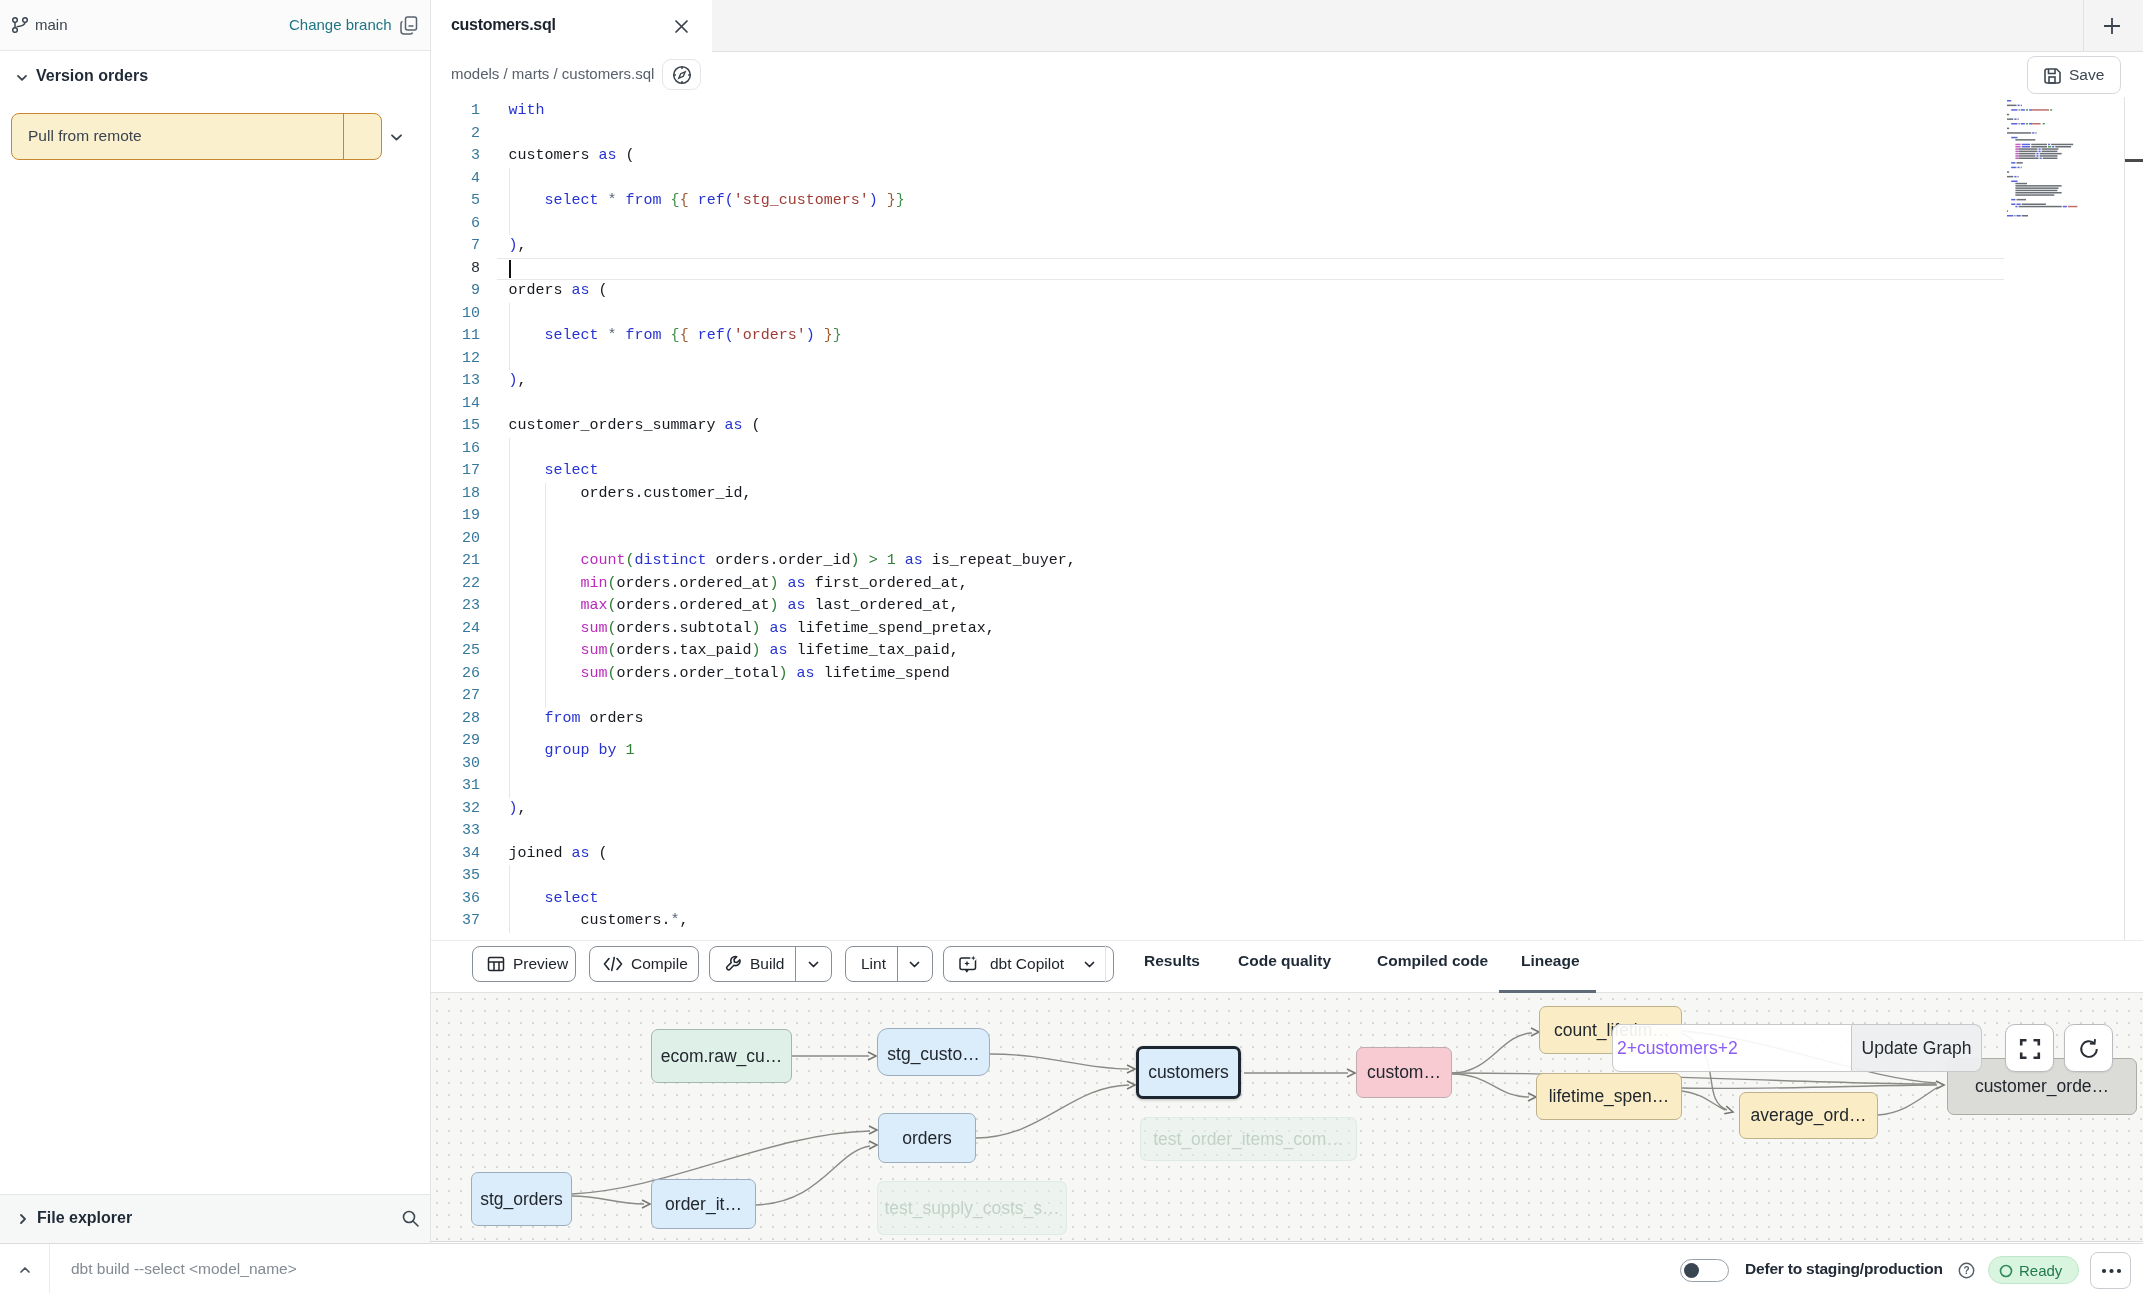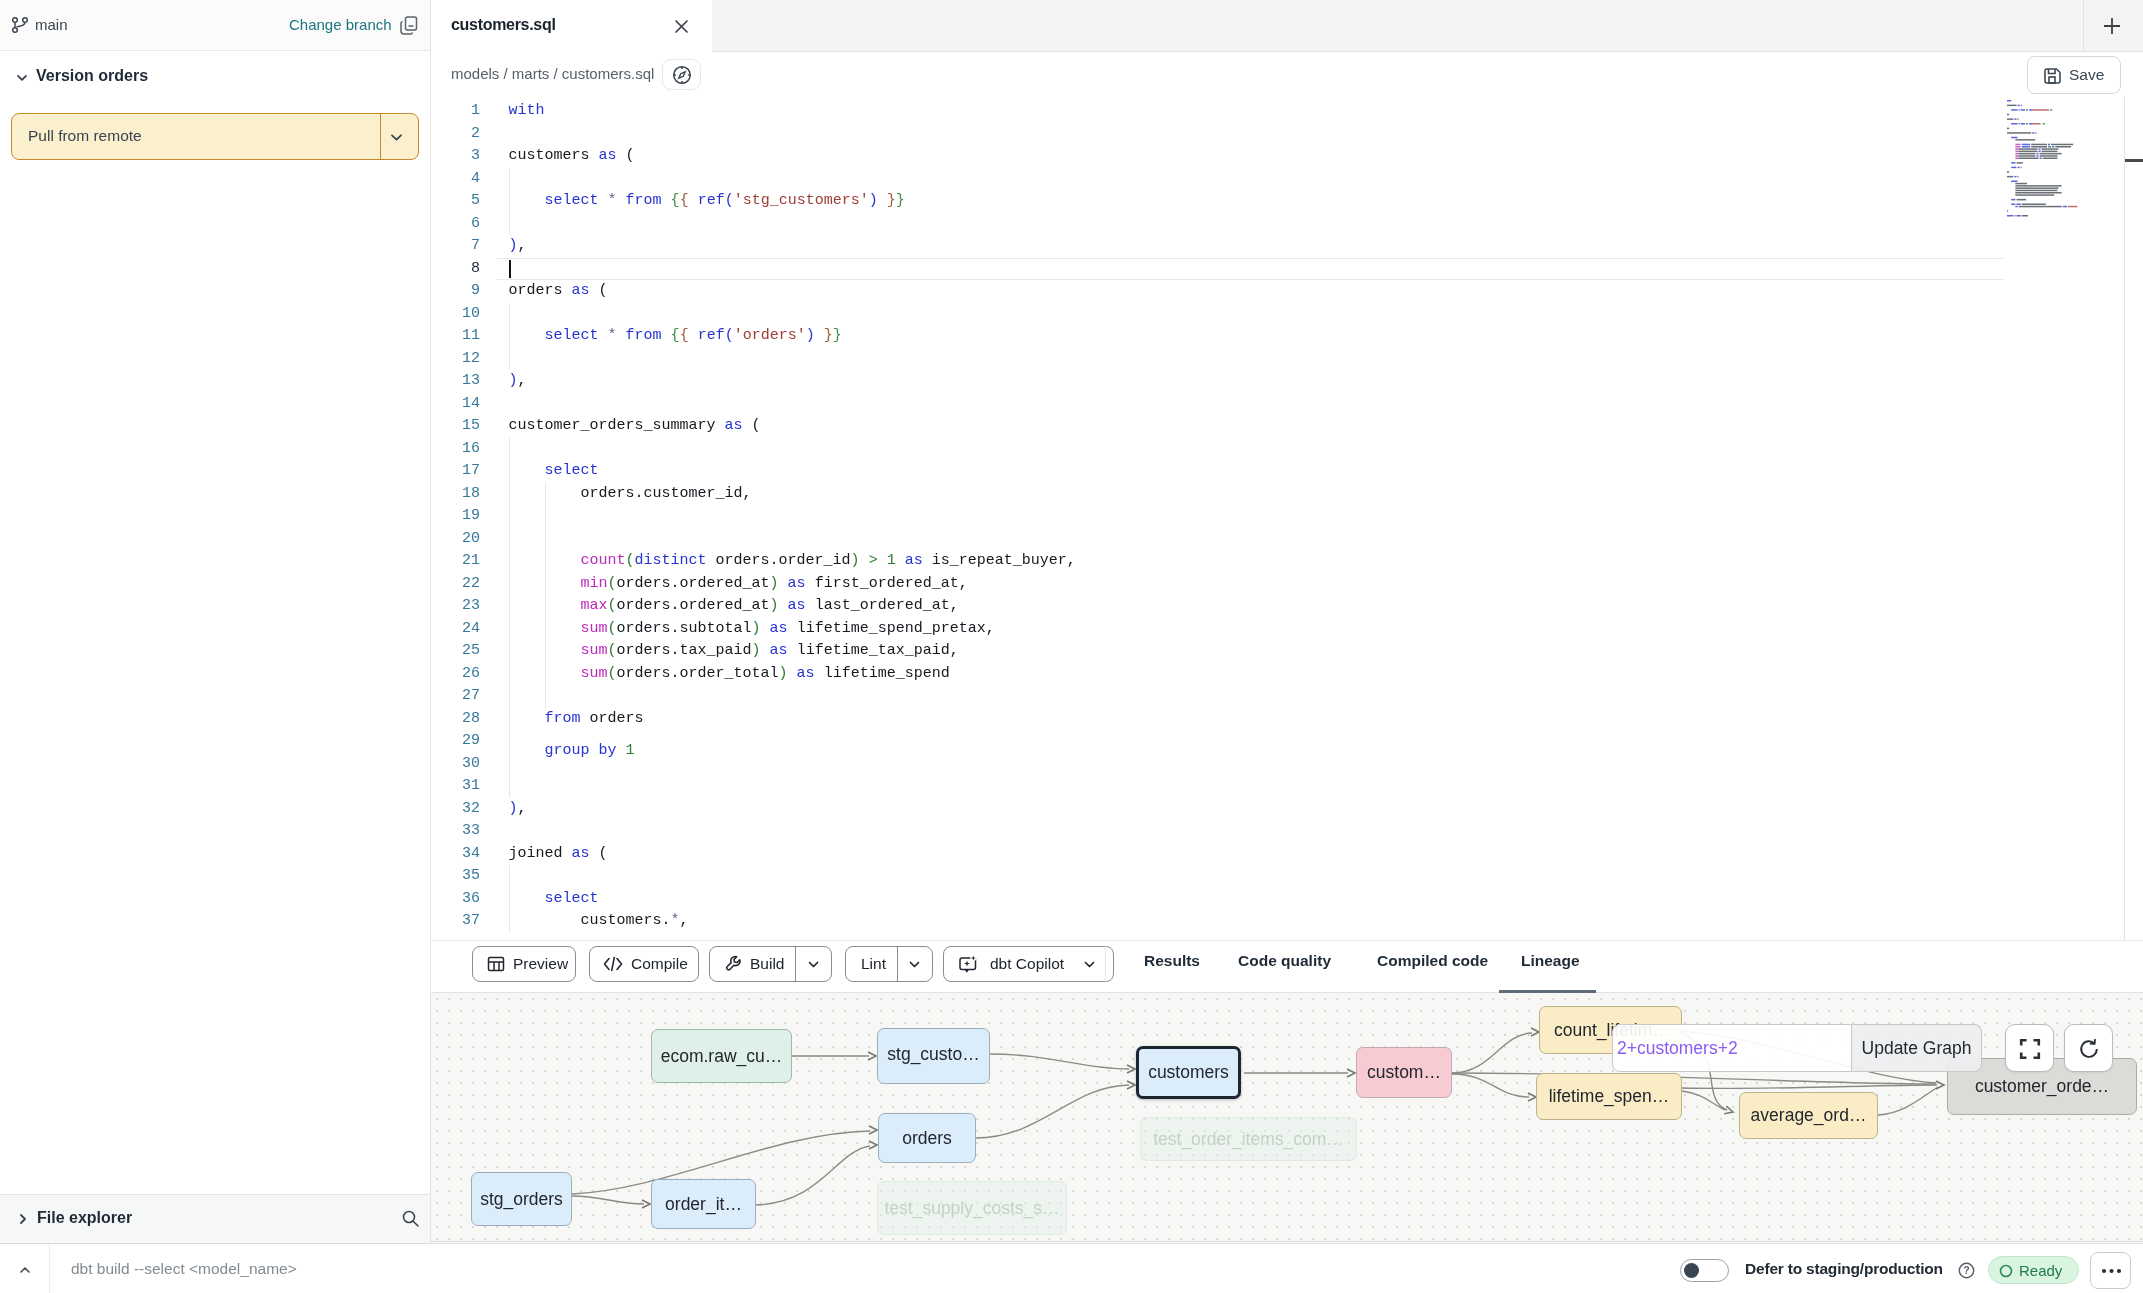--- a/index.html
+++ b/index.html
@@ -1,21 +1,21 @@
 <!DOCTYPE html>
 <html><head><meta charset="utf-8"><style>
 *{margin:0;padding:0;box-sizing:border-box;}
 html,body{width:2143px;height:1293px;overflow:hidden;}
 body{font-family:"Liberation Sans",sans-serif;background:#fff;position:relative;}
 .abs{position:absolute;}
 
 #sidebar{left:0;top:0;width:431px;height:1293px;background:#fff;border-right:1px solid #E4E4E4;}
 #sbhead{left:0;top:0;width:430px;height:51px;background:#FBFBFB;border-bottom:1px solid #E7E7E7;}
 .teal{color:#1E7482;}
-#pullbtn{left:11px;top:113px;width:408px;height:47px;background:#FAF0CE;border:1px solid #C8862E;border-radius:8px;color:#3A434E;font-size:15.5px;}
+#pullbtn{left:11px;top:113px;width:371px;height:47px;background:#FAF0CE;border:1px solid #C8862E;border-radius:8px;color:#3A434E;font-size:15.5px;}
 #pullbtn .lbl{position:absolute;left:16px;top:13px;}
 #pullbtn .sep{position:absolute;right:37px;top:0;width:1px;height:45px;background:#C8862E;}
 #fexp{left:0;top:1194px;width:430px;height:49px;background:#F6F7F7;border-top:1px solid #E6E6E6;}
 
 #tabbar{left:431px;top:0;width:1712px;height:52px;background:#F4F4F5;border-bottom:1px solid #E1E1E1;}
 #activetab{left:431px;top:0;width:281px;height:53px;background:#fff;}
 #tabtitle{left:451px;top:16px;font-size:16px;font-weight:bold;letter-spacing:-0.3px;color:#1A222C;}
 #plusarea{left:2083px;top:0;width:60px;height:52px;border-left:1px solid #E1E1E1;}
 
 #crumbrow{left:431px;top:52px;width:1712px;height:45px;background:#fff;}
@@ -364,21 +364,21 @@
       <path d="M 1251 98 C 1270 100 1280 110 1294 117" fill="none" stroke="#8A8A86" stroke-width="1.4"></path>
       <path d="M-8 -4 L0 0 L-8 4" fill="none" stroke="#777773" stroke-width="1.6" transform="translate(1302 119) rotate(15)"></path>
       <path d="M 141 203 C 170 203 185 211 213 211" fill="none" stroke="#8A8A86" stroke-width="1.4"></path>
       <path d="M-8 -4 L0 0 L-8 4" fill="none" stroke="#777773" stroke-width="1.6" transform="translate(219 211) rotate(0)"></path>
       <path d="M 141 201 C 240 196 340 140 439 138" fill="none" stroke="#8A8A86" stroke-width="1.4"></path>
       <path d="M-8 -4 L0 0 L-8 4" fill="none" stroke="#777773" stroke-width="1.6" transform="translate(446 137) rotate(0)"></path>
       <path d="M 325 212 C 390 210 405 158 439 153" fill="none" stroke="#8A8A86" stroke-width="1.4"></path>
       <path d="M-8 -4 L0 0 L-8 4" fill="none" stroke="#777773" stroke-width="1.6" transform="translate(446 152) rotate(0)"></path>
     </svg>
     <div class="node mint" style="left:220px;top:36px;width:141px;height:54px;line-height:52px;font-size:17.5px;">ecom.raw_cu…</div>
-    <div class="node blue" style="left:446px;top:35px;width:113px;height:56px;line-height:50px;font-size:17.5px;">stg_custo…</div>
+    <div class="node blue" style="left:446px;top:35px;width:113px;height:48px;line-height:50px;font-size:17.5px;border-radius:11px;">stg_custo…</div>
     <div class="node blue" style="left:447px;top:120px;width:98px;height:50px;line-height:48px;font-size:17.5px;">orders</div>
     <div class="node blue" style="left:40px;top:179px;width:101px;height:54px;line-height:52px;font-size:17.5px;">stg_orders</div>
     <div class="node blue" style="left:220px;top:186px;width:105px;height:50px;line-height:48px;font-size:17.5px;">order_it…</div>
     <div class="node ghost" style="left:709px;top:124px;width:217px;height:44px;line-height:42px;font-size:17.5px;">test_order_items_com…</div>
     <div class="node ghost" style="left:446px;top:188px;width:190px;height:54px;line-height:52px;font-size:17.5px;">test_supply_costs_s…</div>
     <div class="node blue sel" style="left:705px;top:53px;width:105px;height:53px;line-height:47px;font-size:17.5px;">customers</div>
     <div class="node pink" style="left:925px;top:54px;width:96px;height:51px;line-height:49px;font-size:17.5px;">custom…</div>
     <div class="node yellow" style="left:1108px;top:13px;width:143px;height:48px;line-height:46px;font-size:17.5px;text-align:left;padding-left:14px;">count_lifetim…</div>
     <div class="node yellow" style="left:1105px;top:80px;width:146px;height:47px;line-height:45px;font-size:17.5px;">lifetime_spen…</div>
     <div class="node yellow" style="left:1308px;top:99px;width:139px;height:47px;line-height:45px;font-size:17.5px;">average_ord…</div>

